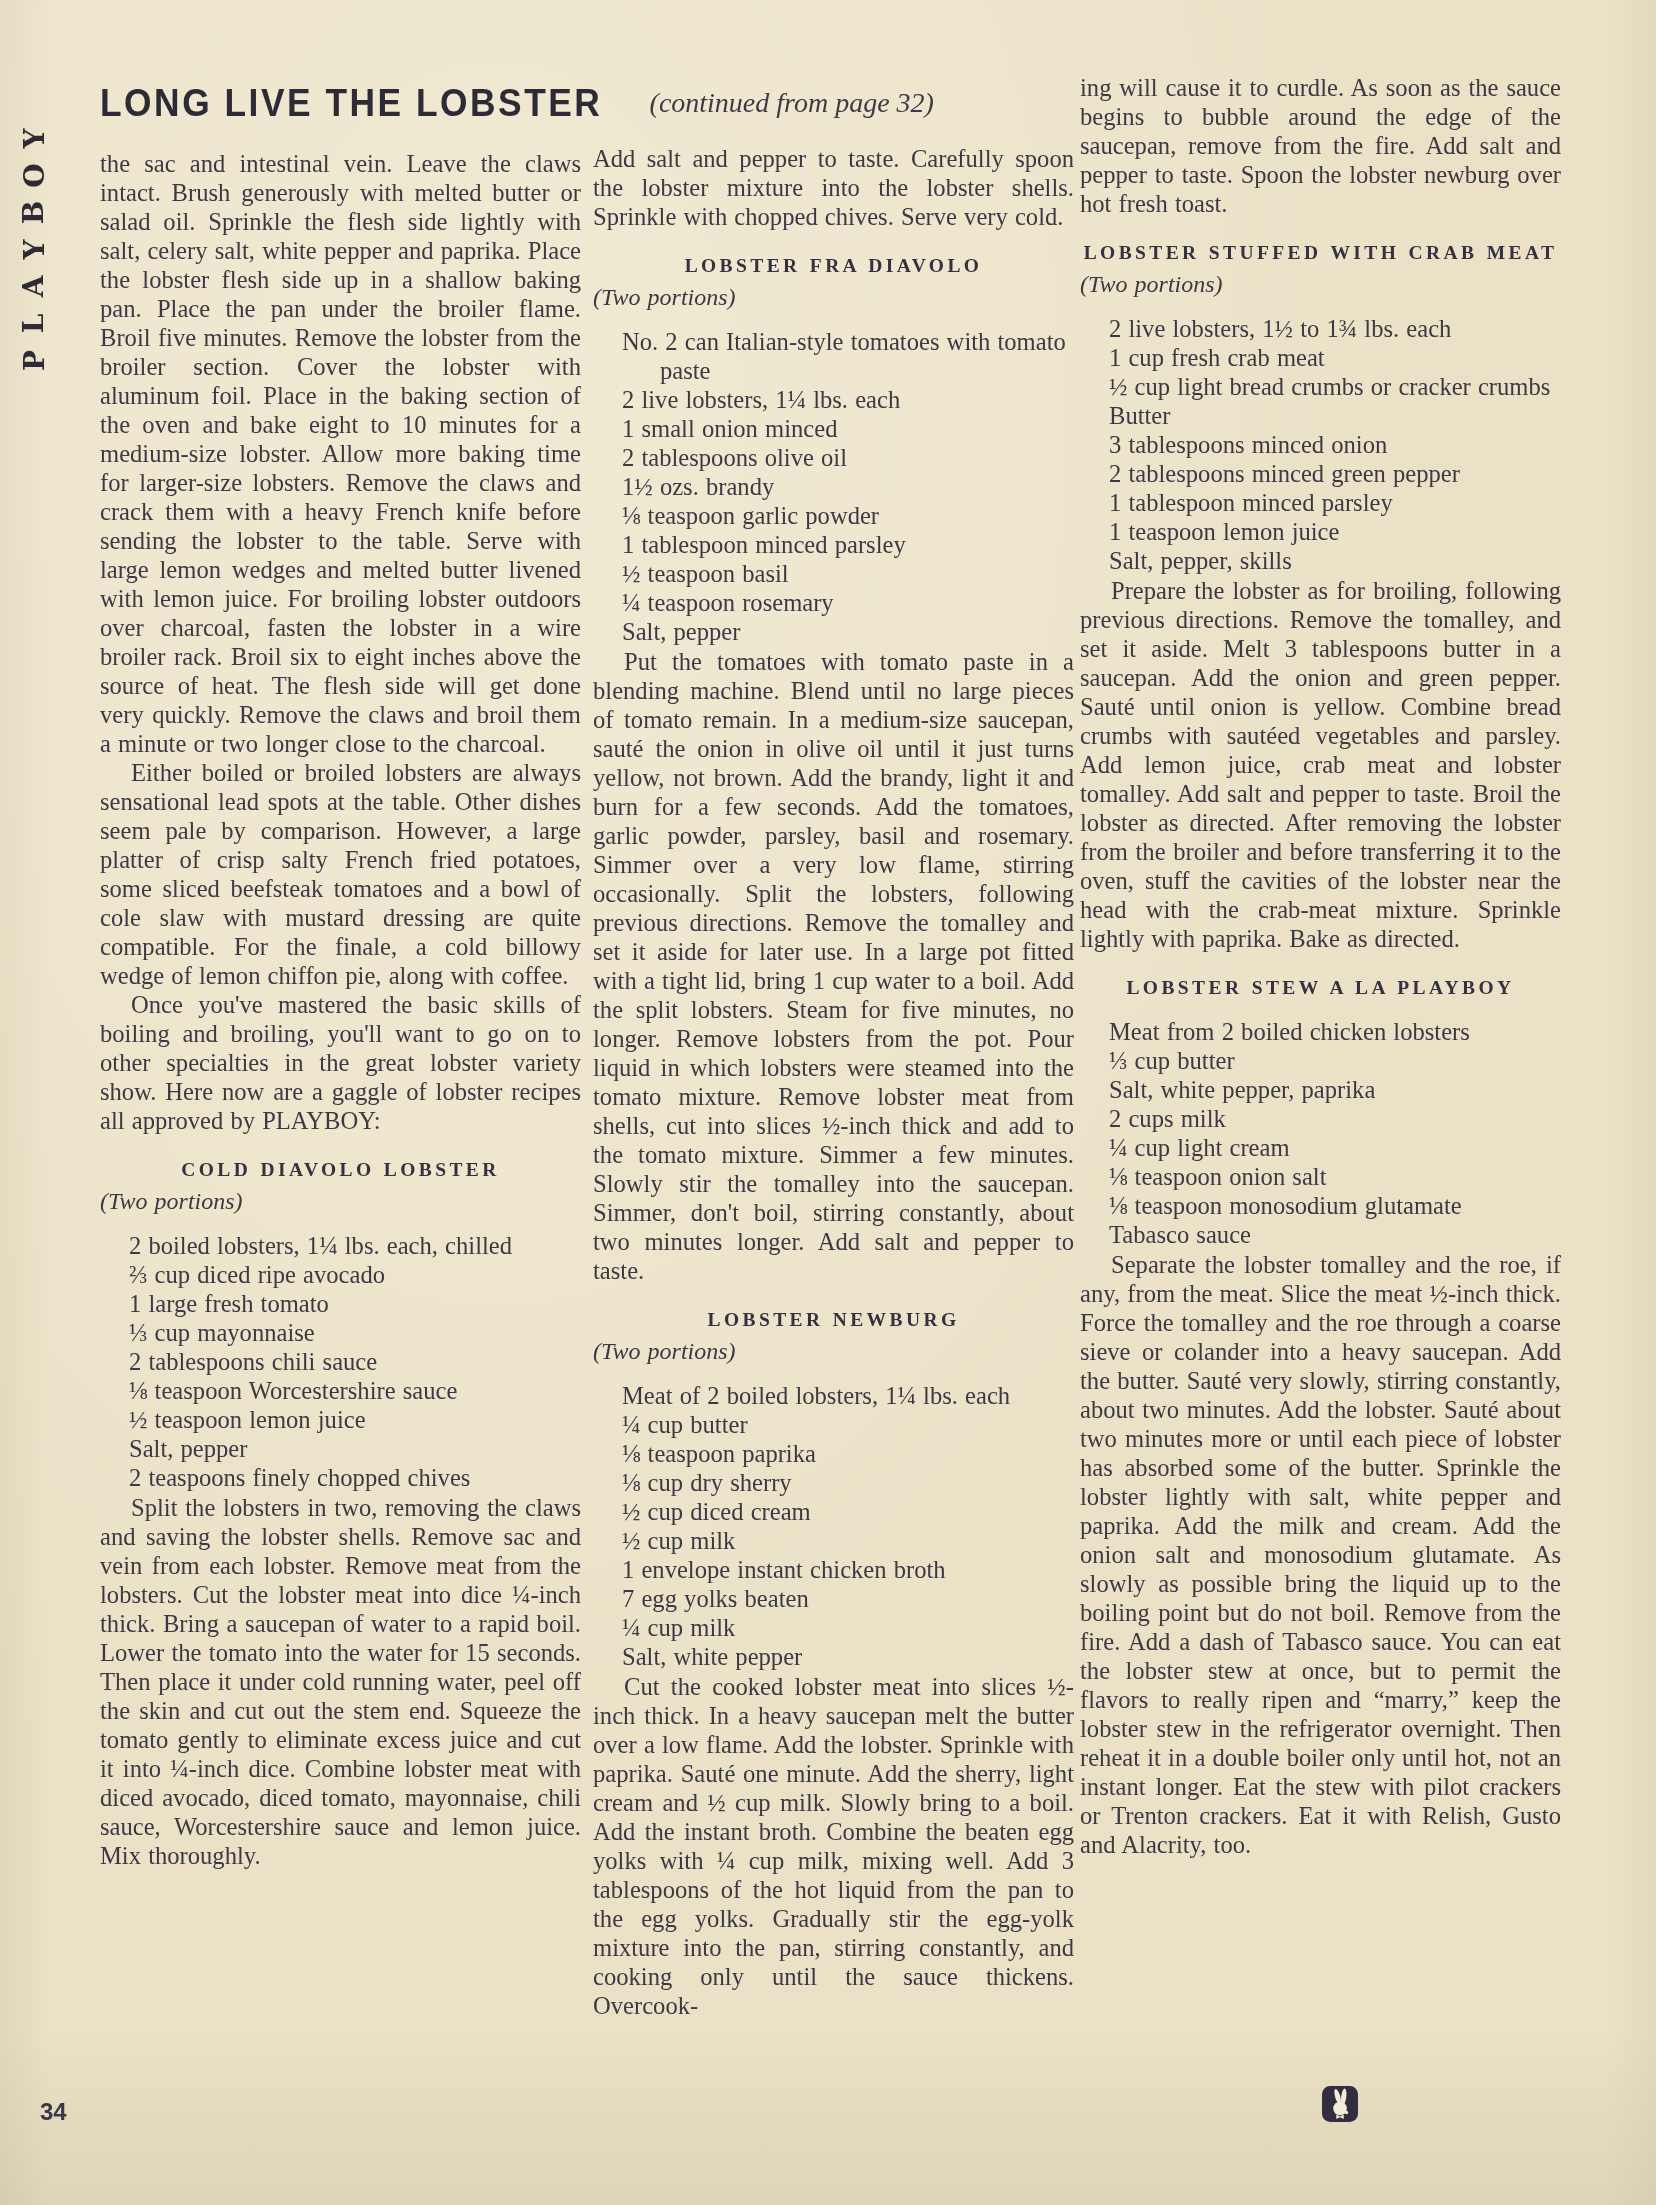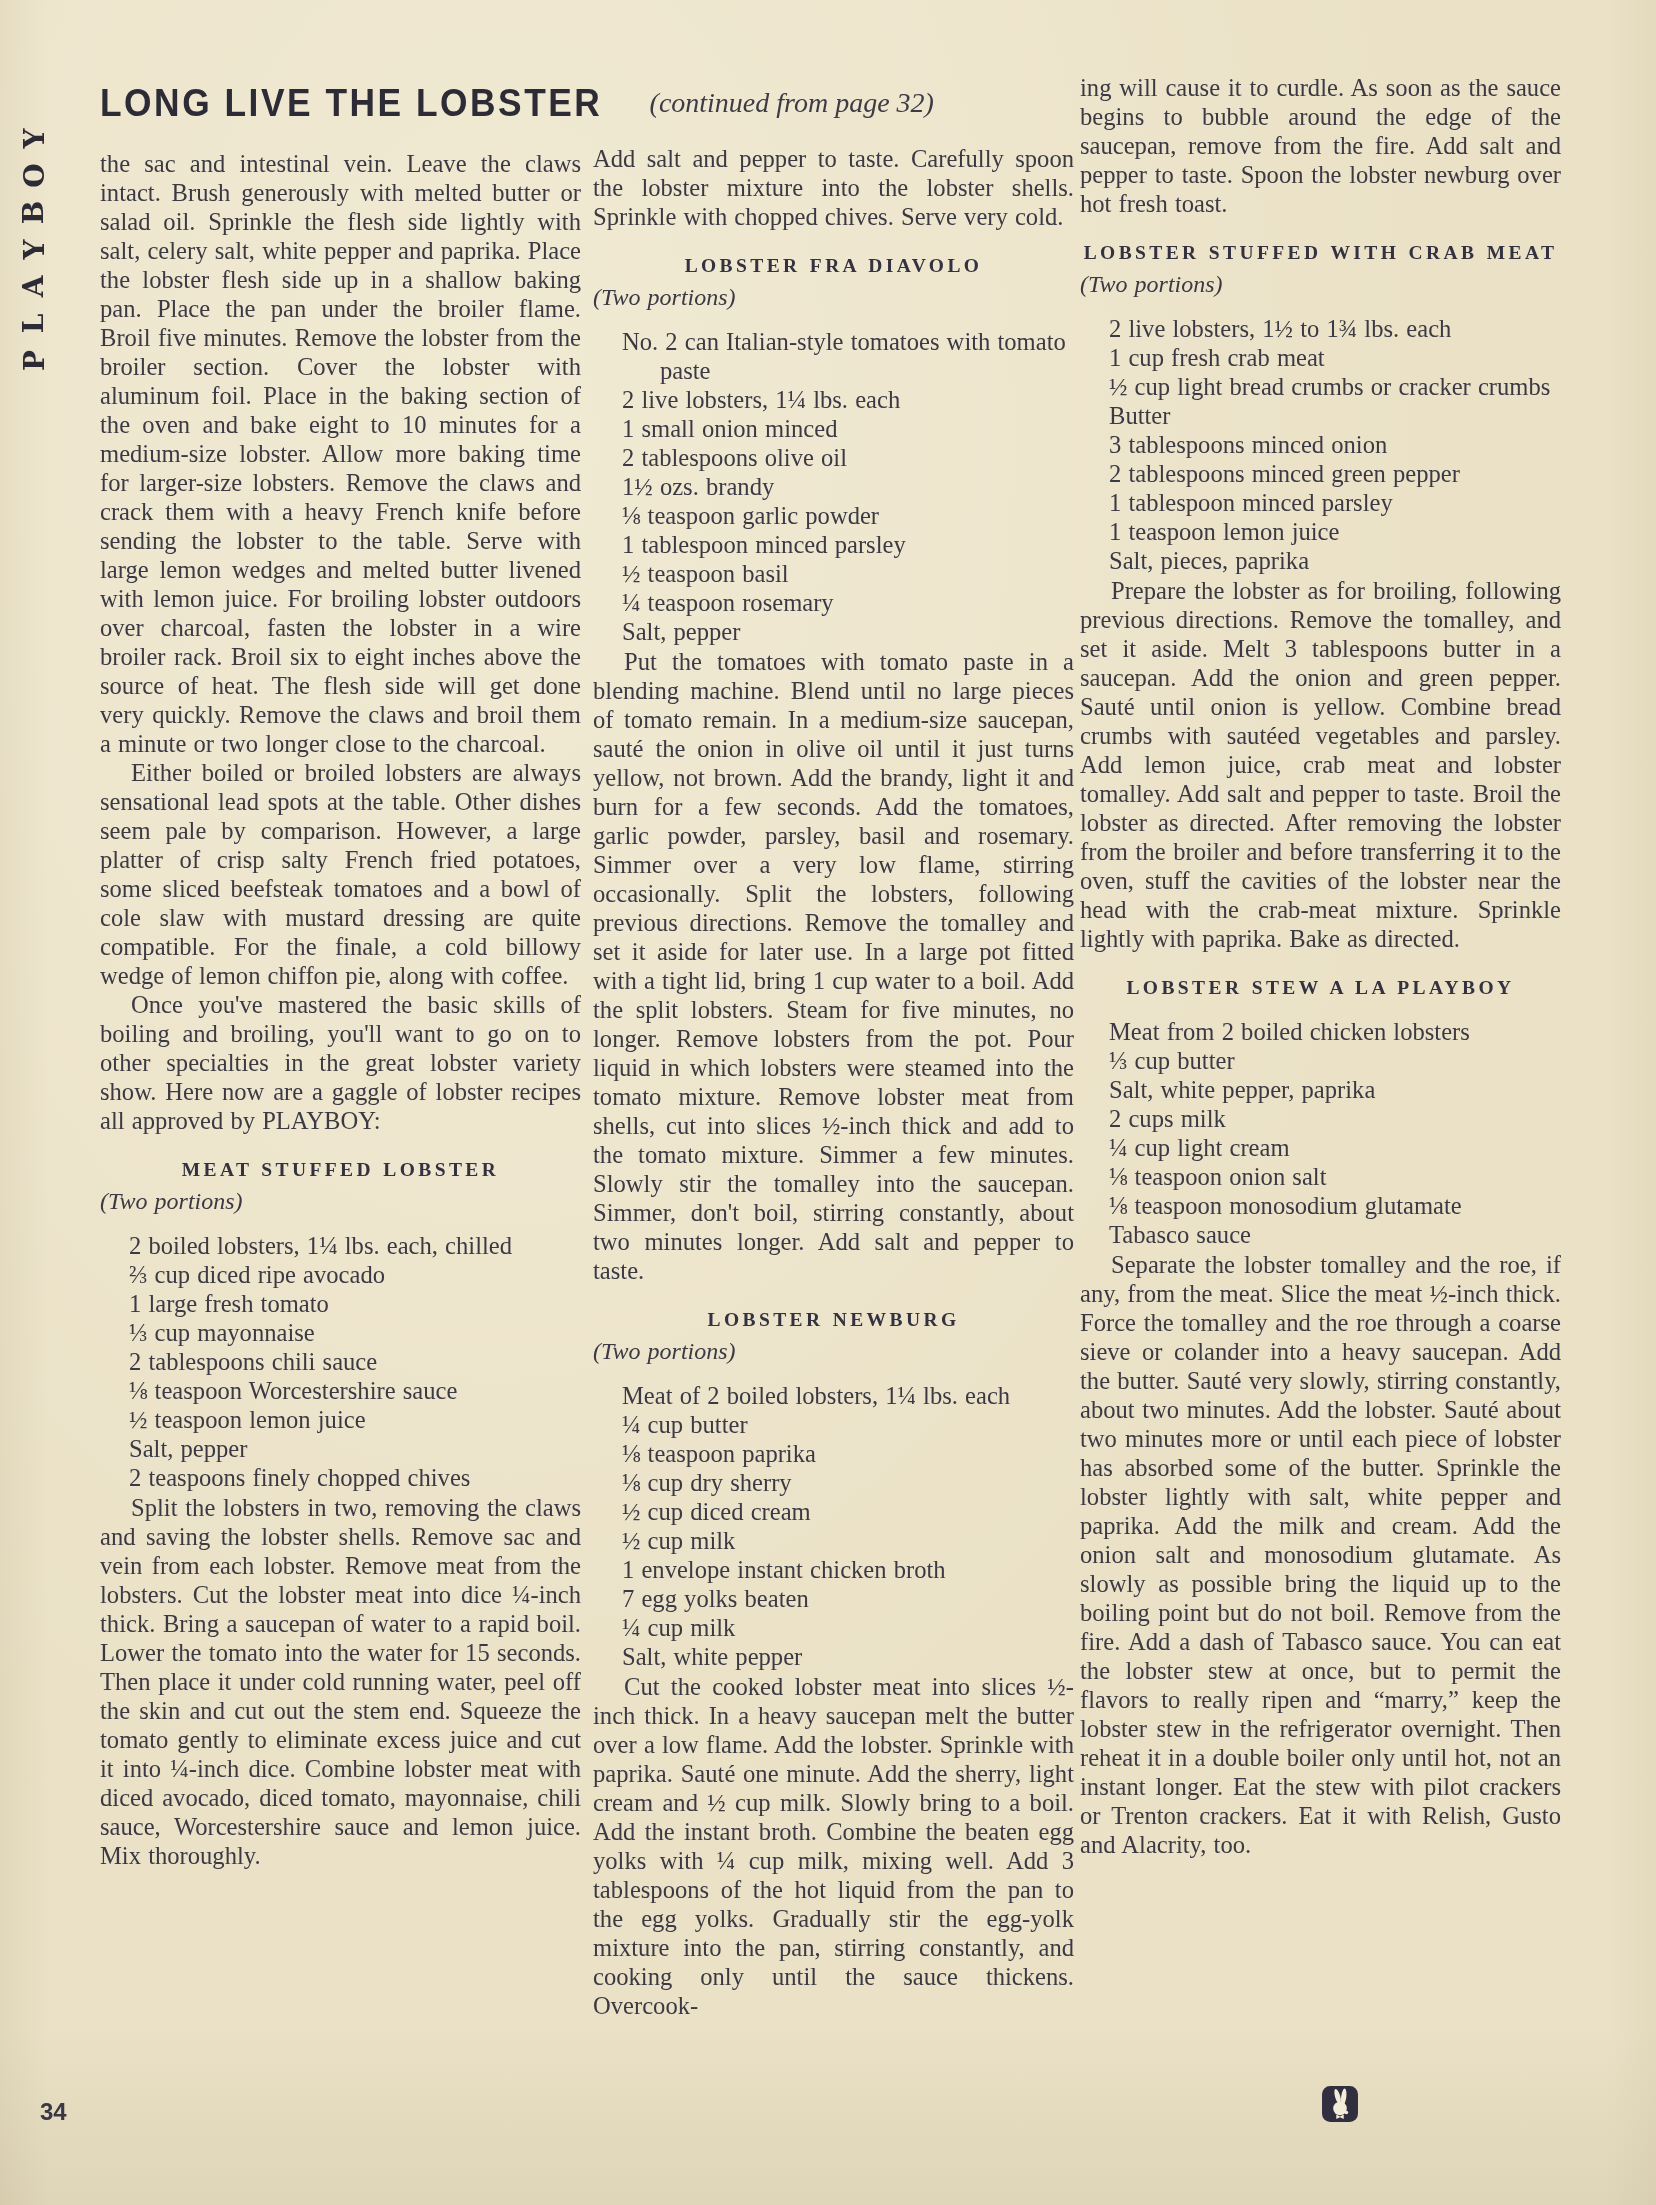--- a/index.html
+++ b/index.html
@@ -106,21 +106,21 @@
     </div>
 
   <div class="header">
     <span class="title">LONG LIVE THE LOBSTER</span><span class="continuation">(continued from page 32)</span>
   </div>
 
   <div class="col col-1">
       <p class="para noindent">the sac and intestinal vein. Leave the claws intact. Brush generously with melted butter or salad oil. Sprinkle the flesh side lightly with salt, celery salt, white pepper and paprika. Place the lobster flesh side up in a shallow baking pan. Place the pan under the broiler flame. Broil five minutes. Remove the lobster from the broiler section. Cover the lobster with aluminum foil. Place in the baking section of the oven and bake eight to 10 minutes for a medium-size lobster. Allow more baking time for larger-size lobsters. Remove the claws and crack them with a heavy French knife before sending the lobster to the table. Serve with large lemon wedges and melted butter livened with lemon juice. For broiling lobster outdoors over charcoal, fasten the lobster in a wire broiler rack. Broil six to eight inches above the source of heat. The flesh side will get done very quickly. Remove the claws and broil them a minute or two longer close to the charcoal.</p>
       <p class="para">Either boiled or broiled lobsters are always sensational lead spots at the table. Other dishes seem pale by comparison. However, a large platter of crisp salty French fried potatoes, some sliced beefsteak tomatoes and a bowl of cole slaw with mustard dressing are quite compatible. For the finale, a cold billowy wedge of lemon chiffon pie, along with coffee.</p>
       <p class="para">Once you've mastered the basic skills of boiling and broiling, you'll want to go on to other specialties in the great lobster variety show. Here now are a gaggle of lobster recipes all approved by PLAYBOY:</p>
-      <div class="recipe-head">MEAT STUFFED LOBSTER</div>
+      <div class="recipe-head">COLD DIAVOLO LOBSTER</div>
       <div class="portions">(Two portions)</div>
       <div class="ings">
         <div class="ing">2 boiled lobsters, 1¼ lbs. each, chilled</div>
         <div class="ing">⅔ cup diced ripe avocado</div>
         <div class="ing">1 large fresh tomato</div>
         <div class="ing">⅓ cup mayonnaise</div>
         <div class="ing">2 tablespoons chili sauce</div>
         <div class="ing">⅛ teaspoon Worcestershire sauce</div>
         <div class="ing">½ teaspoon lemon juice</div>
         <div class="ing">Salt, pepper</div>
@@ -167,21 +167,21 @@
       <div class="portions">(Two portions)</div>
       <div class="ings">
         <div class="ing">2 live lobsters, 1½ to 1¾ lbs. each</div>
         <div class="ing">1 cup fresh crab meat</div>
         <div class="ing">½ cup light bread crumbs or cracker crumbs</div>
         <div class="ing">Butter</div>
         <div class="ing">3 tablespoons minced onion</div>
         <div class="ing">2 tablespoons minced green pepper</div>
         <div class="ing">1 tablespoon minced parsley</div>
         <div class="ing">1 teaspoon lemon juice</div>
-        <div class="ing">Salt, pieces, paprika</div>
+        <div class="ing">Salt, pepper, skills</div>
       </div>
       <p class="para">Prepare the lobster as for broiling, following previous directions. Remove the tomalley, and set it aside. Melt 3 tablespoons butter in a saucepan. Add the onion and green pepper. Sauté until onion is yellow. Combine bread crumbs with sautéed vegetables and parsley. Add lemon juice, crab meat and lobster tomalley. Add salt and pepper to taste. Broil the lobster as directed. After removing the lobster from the broiler and before transferring it to the oven, stuff the cavities of the lobster near the head with the crab-meat mixture. Sprinkle lightly with paprika. Bake as directed.</p>
       <div class="recipe-head">LOBSTER STEW A LA PLAYBOY</div>
       <div class="ings">
         <div class="ing">Meat from 2 boiled chicken lobsters</div>
         <div class="ing">⅓ cup butter</div>
         <div class="ing">Salt, white pepper, paprika</div>
         <div class="ing">2 cups milk</div>
         <div class="ing">¼ cup light cream</div>
         <div class="ing">⅛ teaspoon onion salt</div>

